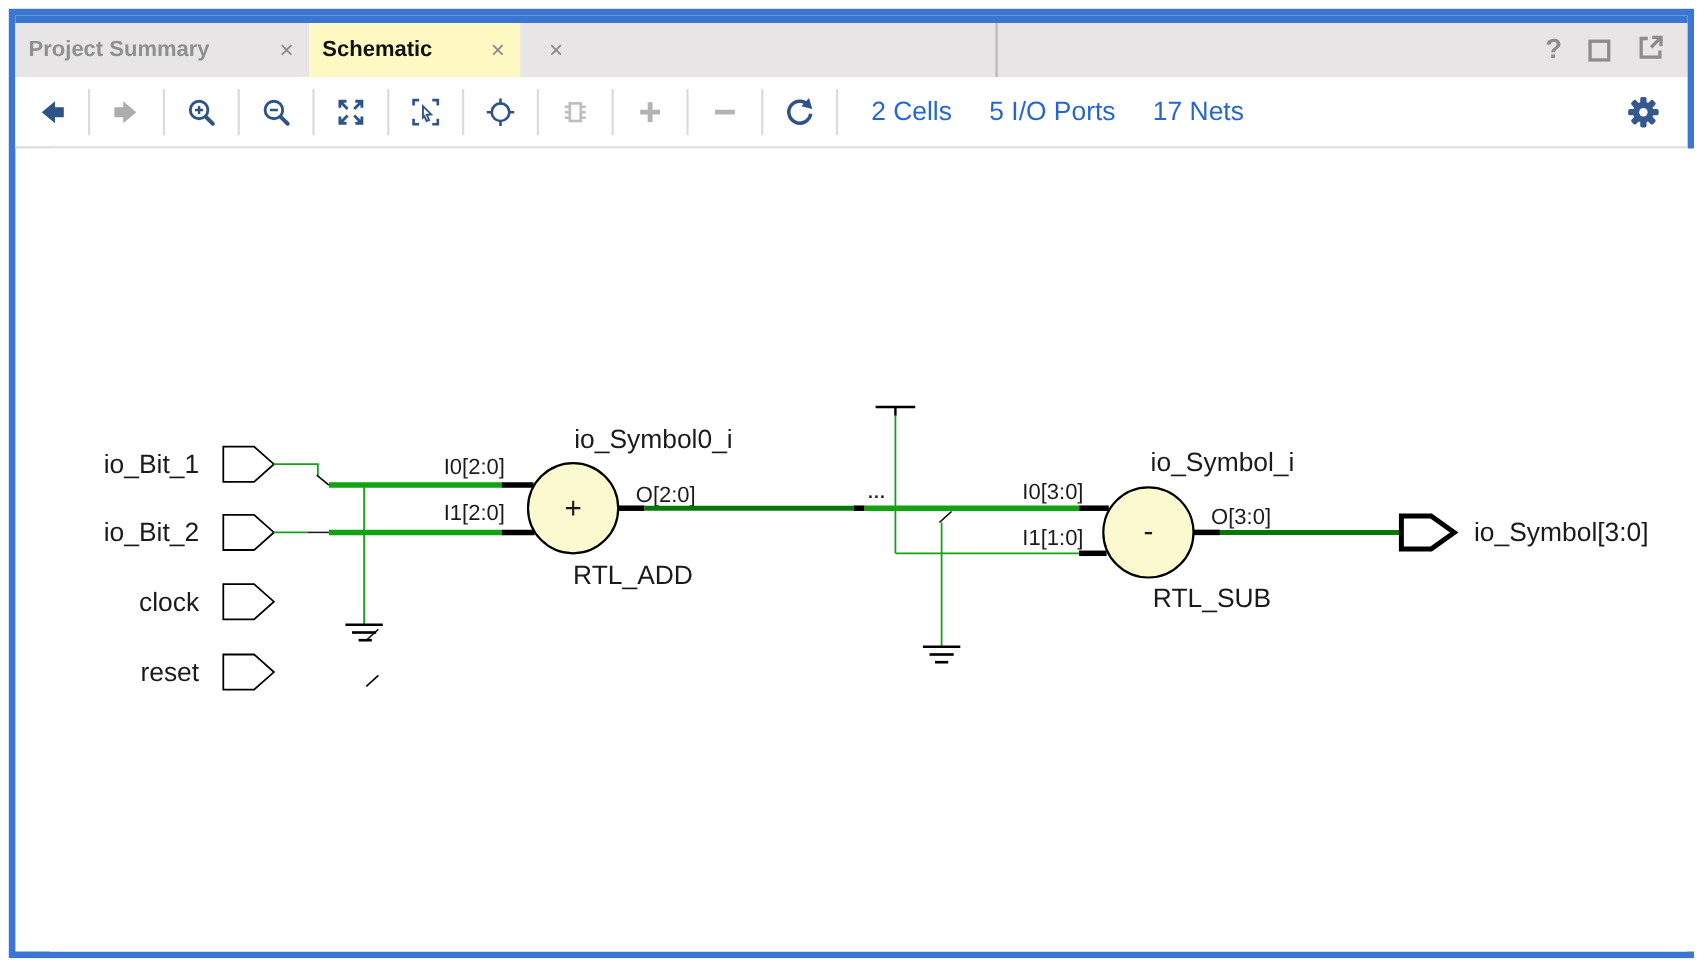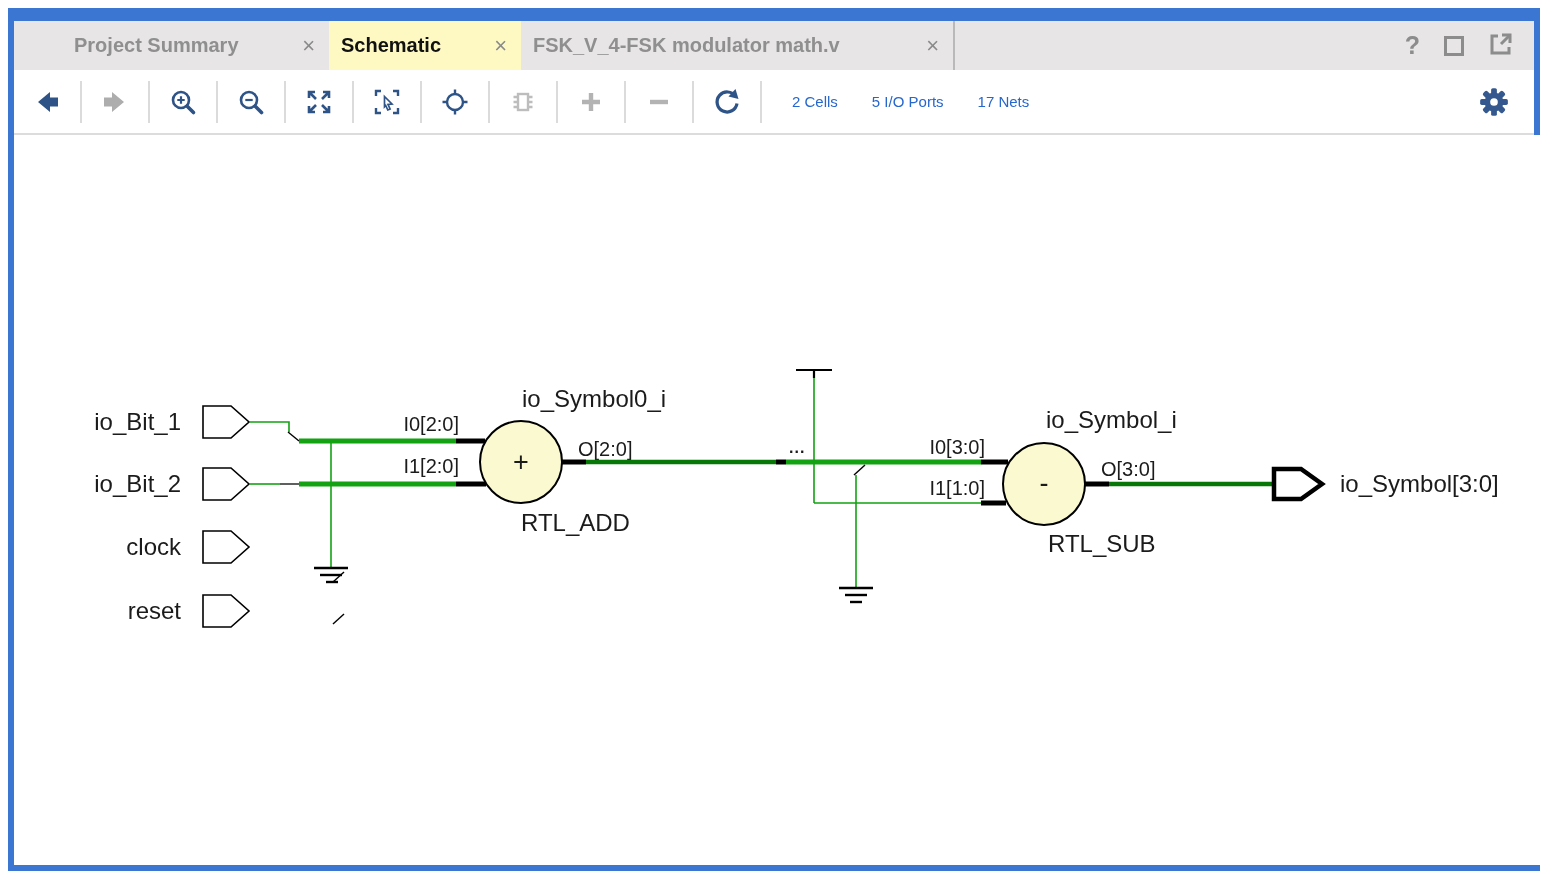--- a/index.html
+++ b/index.html
@@ -8,21 +8,21 @@
     width:1548px; height:879px; background:#ffffff; position:relative;
     font-family:"Liberation Sans", sans-serif; overflow:hidden;
   }
   .frame {
     position:absolute; left:8px; top:8px; width:1532px; height:863px;
     border:6px solid #3B76D3; background:#ffffff;
   }
   
   .accent-bar { height:7px; background:#3B76D3; }
   .tabstrip {
-    height:49px; background:#E7E5E5; display:flex; align-items:stretch;padding-left:48px;
+    height:49px; background:#E7E5E5; display:flex; align-items:stretch;
   }
   .tab {
     display:flex; align-items:center; justify-content:space-between;
     padding:0 14px 0 12px; cursor:default;
   }
   .tab-label { font-size:20px; font-weight:bold; color:#8F8F8F; white-space:nowrap; }
   .tab.active { background:#fef9c3; }
   .tab.active .tab-label { color:#111111; }
   .tab-close { color:#8A8A8A; font-size:22px; line-height:1; margin-left:14px; }
   .tab-divider { width:2px; background:#B9B9B9; }
@@ -31,21 +31,21 @@
   }
   .help-glyph { font-size:25px; font-weight:bold; color:#8C8C8C; }
   .maxi { width:20px; height:20px; border:3px solid #8C8C8C; }
   
   .toolbar {
     height:65px; background:#ffffff; border-bottom:2px solid #DCDCDC;
     display:flex; align-items:center;
   }
   .tbtn { width:66px; height:56px; display:flex; align-items:center; justify-content:center; }
   .tsep { width:2px; height:42px; background:#DBDBDB; flex:0 0 auto; }
-  .tlink { font-size:15px; color:#2667CD; margin-left:34px; white-space:nowrap;text-align:right; }
+  .tlink { font-size:24px; color:#2667CD; margin-left:34px; white-space:nowrap;text-align:right; }
   .gearbtn { margin-left:auto; margin-right:24px; display:flex; align-items:center; }
   
   .canvas { position:relative; width:1520px; height:730px; background:#ffffff;margin-left:31px; }
   svg.schem { display:block; }
   svg.schem text { font-family:"Liberation Sans", sans-serif; fill:#1B1B1B; }
   .lbl  { font-size:24px; }
   .pin  { font-size:20px; }
   .op   { font-size:27px; }
   .dots { font-size:16px; font-weight:bold; fill:#2B2B2B; letter-spacing:1px; }
 </style>
@@ -58,21 +58,20 @@
   <div class="tabstrip">
     <div class="tab" style="width:267px">
       <span class="tab-label">Project Summary</span>
       <span class="tab-close">×</span>
     </div>
     <div class="tab active" style="width:192px">
       <span class="tab-label">Schematic</span>
       <span class="tab-close">×</span>
     </div>
     <div class="tab" style="width:432px">
-      <span class="tab-label">FSK_V_4-FSK modulator math.v</span>
       <span class="tab-close">×</span>
     </div>
     <div class="tab-divider"></div>
     <div class="titlebar-right">
       <span class="help-glyph">?</span>
       <span class="maxi"></span>
       <span>
         <svg width="26" height="26" viewBox="0 0 26 26">
           <path d="M10 5 H4 V22 H21 V16" fill="none" stroke="#8C8C8C" stroke-width="3"></path>
           <path d="M14 4 H22 V12" fill="none" stroke="#8C8C8C" stroke-width="3"></path>

